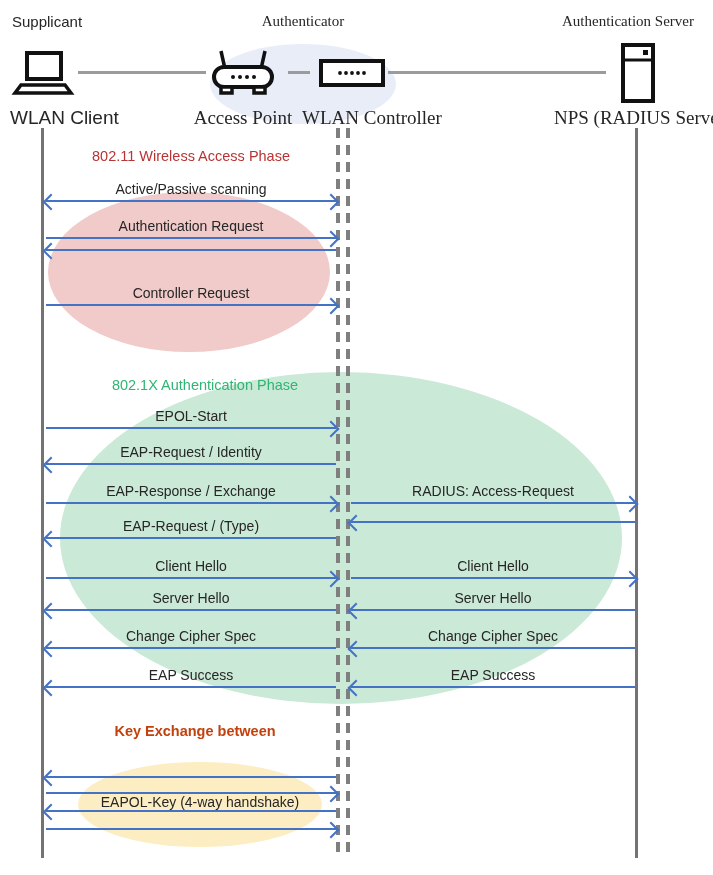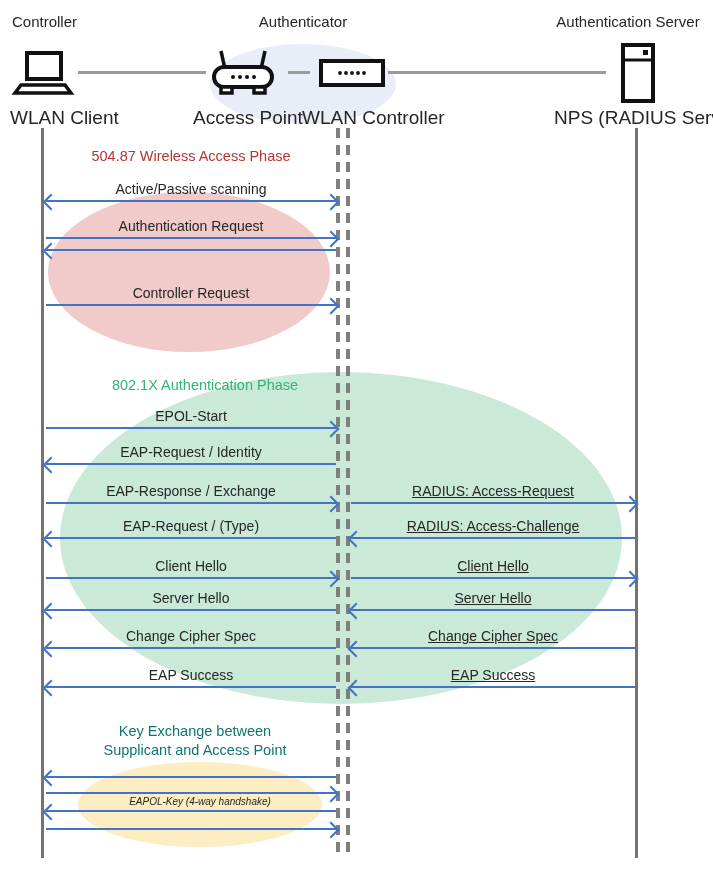--- a/index.html
+++ b/index.html
@@ -2,60 +2,60 @@
 <html><head>
 <meta charset="utf-8">
 <style>
   html,body{margin:0;padding:0;background:#fff;}
   .canvas{
     position:relative;width:713px;height:875px;background:#ffffff;
     font-family:"Liberation Sans",sans-serif;color:#262626;overflow:hidden;
   }
   .role{position:absolute;top:13px;font-size:15px;white-space:nowrap;}
   .device-label{position:absolute;top:107px;font-size:19px;white-space:nowrap;}
-  .center{text-align:center;}
+  .center{text-align:center;font-family:Liberation Serif, serif;}
   .header-ellipse{position:absolute;left:210px;top:44px;width:186px;height:80px;
     background:#e9edf7;border-radius:50%;}
   .icon{position:absolute;}
   .connector{position:absolute;top:71px;height:3px;background:#9b9b9b;}
   .lifeline{position:absolute;top:128px;height:730px;width:3px;background:#737373;}
   .lifeline.dashed{
     width:4px;background:repeating-linear-gradient(to bottom,
       #7f7f7f 0px,#7f7f7f 10px,transparent 10px,transparent 17px);
   }
   .phase-ellipse{position:absolute;border-radius:50%;}
   .phase-ellipse.pink{left:48px;top:192px;width:282px;height:160px;background:#f1caca;}
   .phase-ellipse.green{left:60px;top:372px;width:562px;height:332px;background:#cbe9d7;}
   .phase-ellipse.yellow{left:78px;top:762px;width:244px;height:85px;background:#fdedc2;}
   .phase-title{position:absolute;font-size:14.5px;line-height:19px;text-align:center;white-space:nowrap;}
   .phase-title.red{left:46px;width:290px;top:147px;color:#b73434;}
   .phase-title.grn{left:60px;width:290px;top:376px;color:#2fb574;}
-  .phase-title.org{left:65px;width:260px;top:722px;color:#0f766e;}
+  .phase-title.org{left:65px;width:260px;top:722px;color:#c2410c;font-weight:bold;}
   .msg{position:absolute;height:22px;}
   .msg.seg-left{left:46px;width:290px;}
-  .msg.seg-right{left:351px;width:284px;text-decoration:underline;}
+  .msg.seg-right{left:351px;width:284px;}
   .msg-label{font-size:14px;line-height:16px;text-align:center;color:#262626;white-space:nowrap;}
   .arrow{position:relative;height:2.4px;background:#4472c4;margin-top:3px;}
   .msg.bare{height:12px;}
   .msg.bare .arrow{margin-top:0;}
   .arrow.right::after,.arrow.both::after{
     content:"";position:absolute;right:-1px;top:-4.4px;width:10px;height:10px;
     border-top:2.4px solid #4472c4;border-right:2.4px solid #4472c4;transform:rotate(45deg);}
   .arrow.left::before,.arrow.both::before{
     content:"";position:absolute;left:-1px;top:-4.4px;width:10px;height:10px;
     border-top:2.4px solid #4472c4;border-left:2.4px solid #4472c4;transform:rotate(-45deg);}
-  .kx-label{position:absolute;left:60px;width:280px;top:794px;font-size:10px;
-    line-height:16px;text-align:center;white-space:nowrap;color:#262626;font-style:italic;}
+  .kx-label{position:absolute;left:60px;width:280px;top:794px;font-size:14px;
+    line-height:16px;text-align:center;white-space:nowrap;color:#262626;}
 </style>
 </head>
 <body>
 
 <div class="canvas">
 
-  <div class="role" style="left:12px">Controller</div>
+  <div class="role" style="left:12px">Supplicant</div>
   <div class="role center" style="left:243px;width:120px">Authenticator</div>
   <div class="role center" style="left:551px;width:154px">Authentication Server</div>
 
   <div class="header-ellipse"></div>
 
   <div class="connector" style="left:78px;width:128px"></div>
   <div class="connector" style="left:288px;width:22px"></div>
   <div class="connector" style="left:388px;width:218px"></div>
 
   <svg class="icon" style="left:11px;top:50px" width="64" height="46" viewBox="0 0 64 46">
@@ -97,25 +97,24 @@
 
   <div class="phase-ellipse pink"></div>
   <div class="phase-ellipse green"></div>
   <div class="phase-ellipse yellow"></div>
 
   <div class="lifeline" style="left:41px"></div>
   <div class="lifeline dashed" style="left:336px"></div>
   <div class="lifeline dashed" style="left:346px"></div>
   <div class="lifeline" style="left:635px"></div>
 
-  <div class="phase-title red">504.87 Wireless Access Phase</div>
+  <div class="phase-title red">802.11 Wireless Access Phase</div>
   <div class="phase-title grn">802.1X Authentication Phase</div>
   <div class="phase-title org">
     <div>Key Exchange between</div>
-    <div>Supplicant and Access Point</div>
   </div>
 
   <div class="msg seg-left" style="top:181px">
     <div class="msg-label">Active/Passive scanning</div>
     <div class="arrow both"></div>
   </div>
   <div class="msg seg-left" style="top:218px">
     <div class="msg-label">Authentication Request</div>
     <div class="arrow right"></div>
   </div>
@@ -141,21 +140,20 @@
   </div>
   <div class="msg seg-right" style="top:483px">
     <div class="msg-label">RADIUS: Access-Request</div>
     <div class="arrow right"></div>
   </div>
   <div class="msg seg-left" style="top:518px">
     <div class="msg-label">EAP-Request / (Type)</div>
     <div class="arrow left"></div>
   </div>
   <div class="msg seg-right" style="top:518px">
-    <div class="msg-label">RADIUS: Access-Challenge</div>
     <div class="arrow left"></div>
   </div>
   <div class="msg seg-left" style="top:558px">
     <div class="msg-label">Client Hello</div>
     <div class="arrow right"></div>
   </div>
   <div class="msg seg-right" style="top:558px">
     <div class="msg-label">Client Hello</div>
     <div class="arrow right"></div>
   </div>

